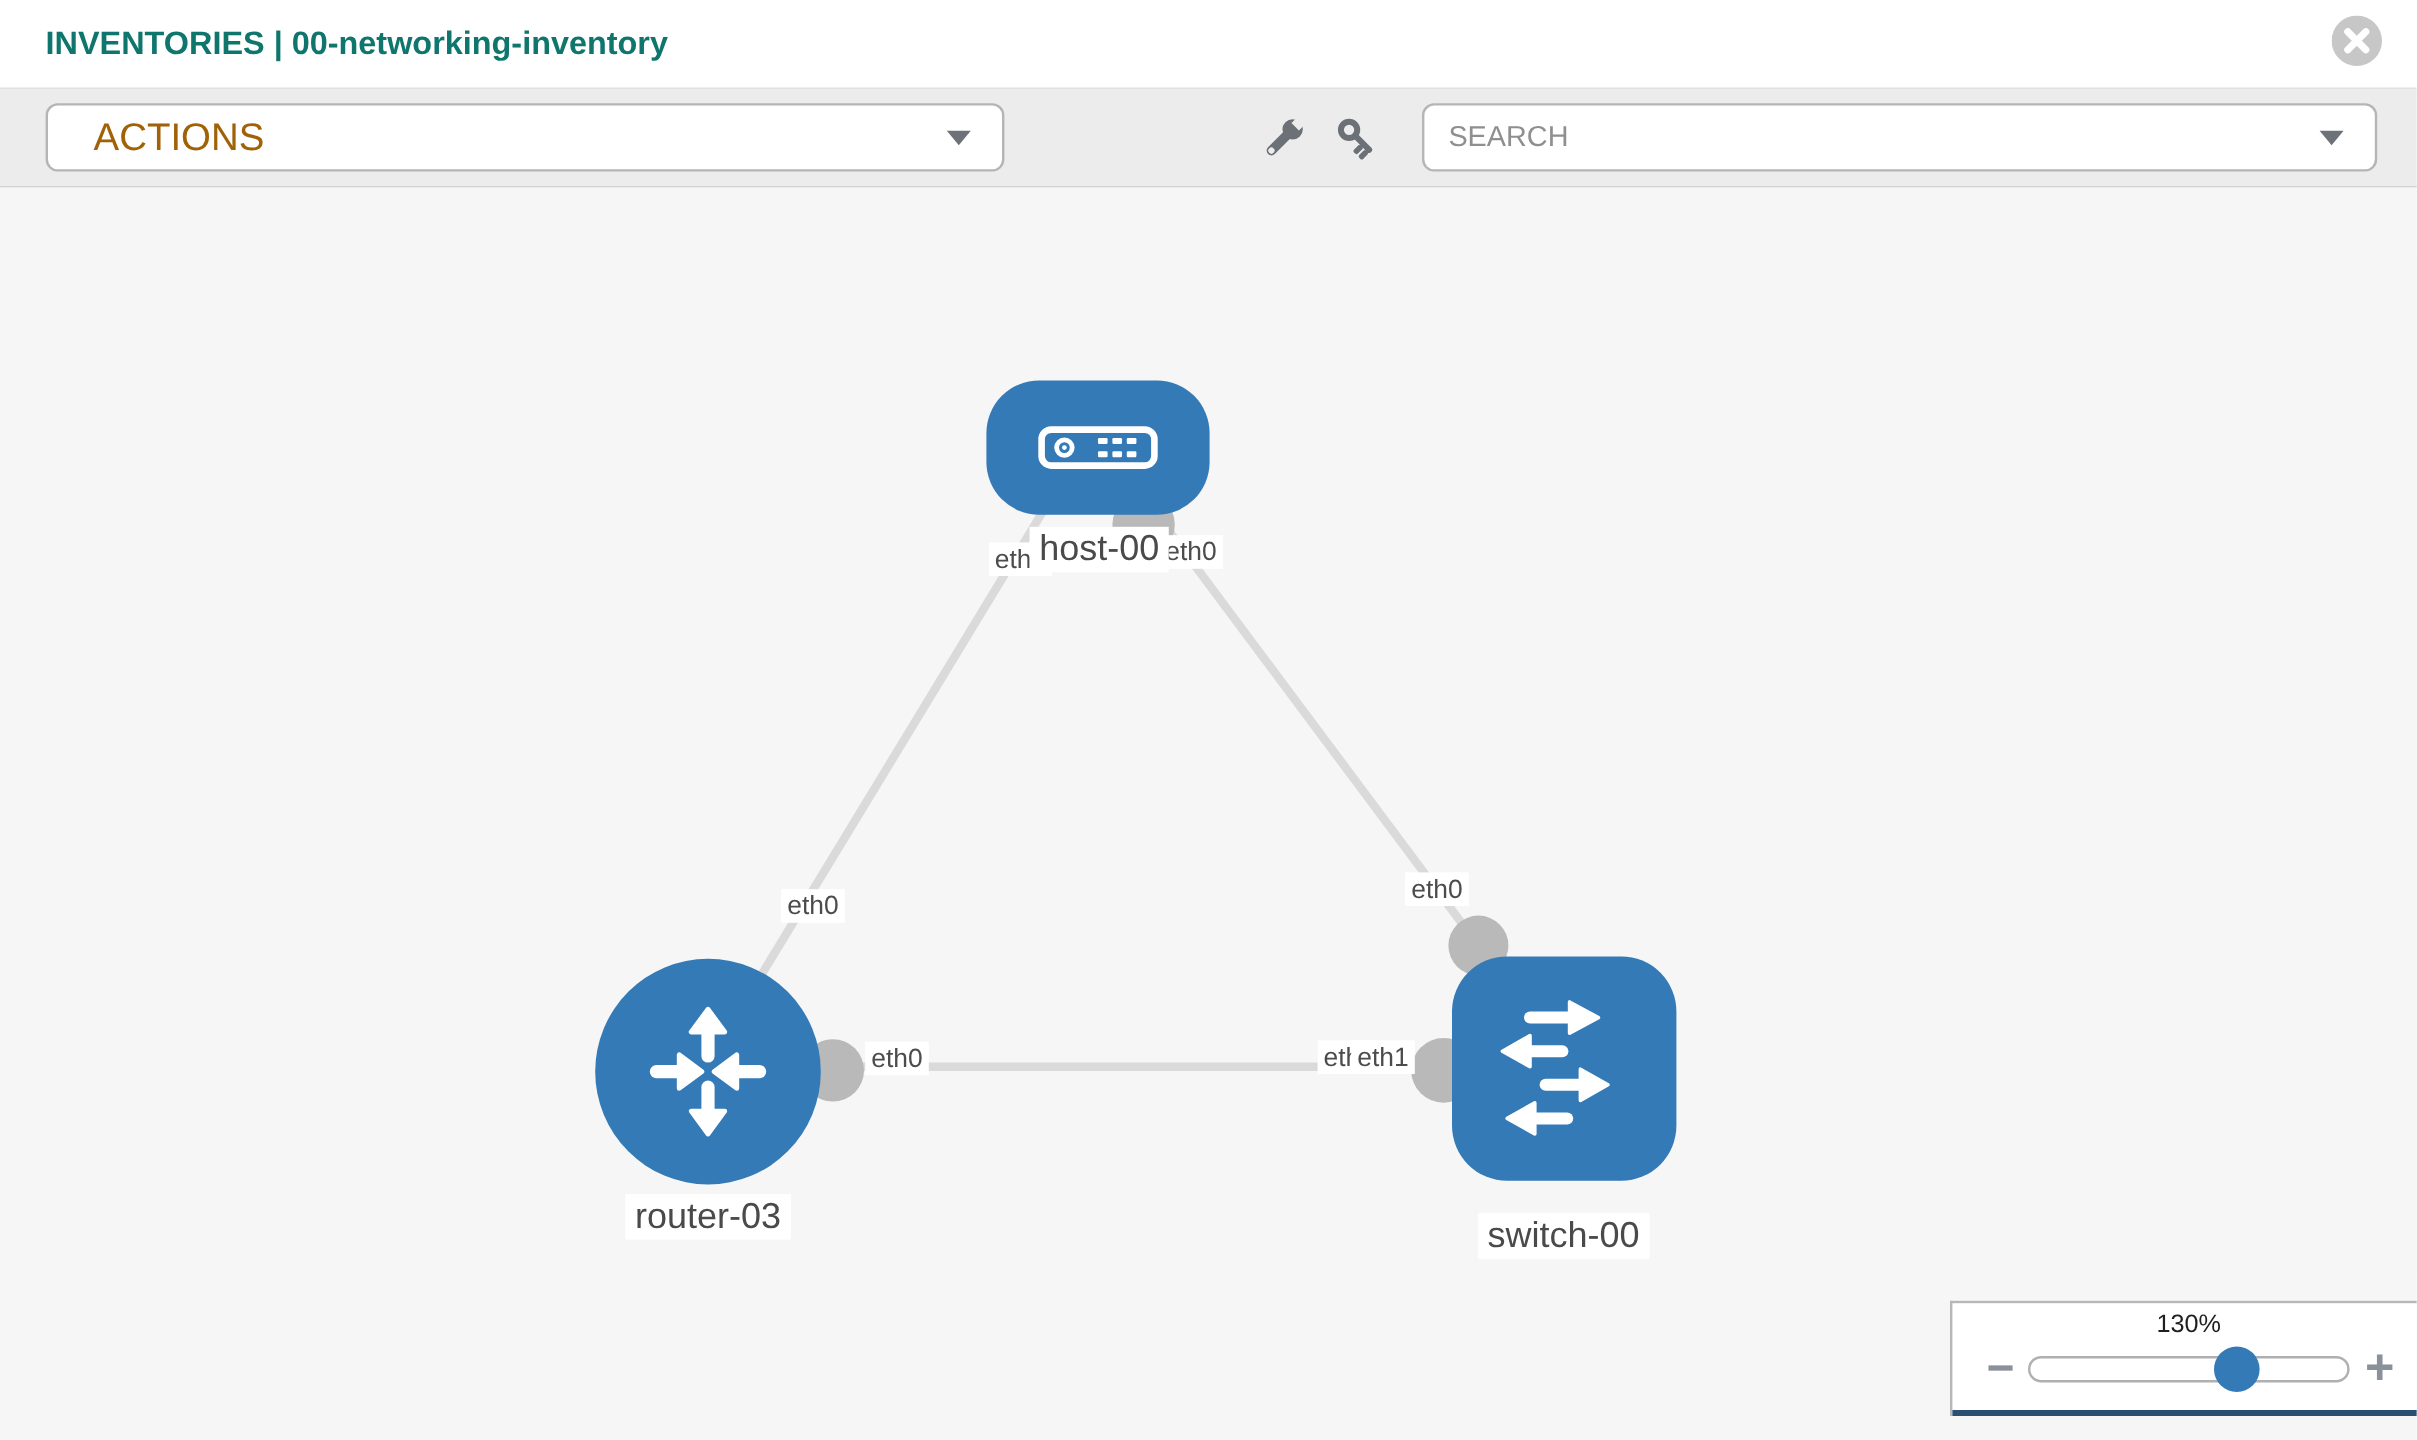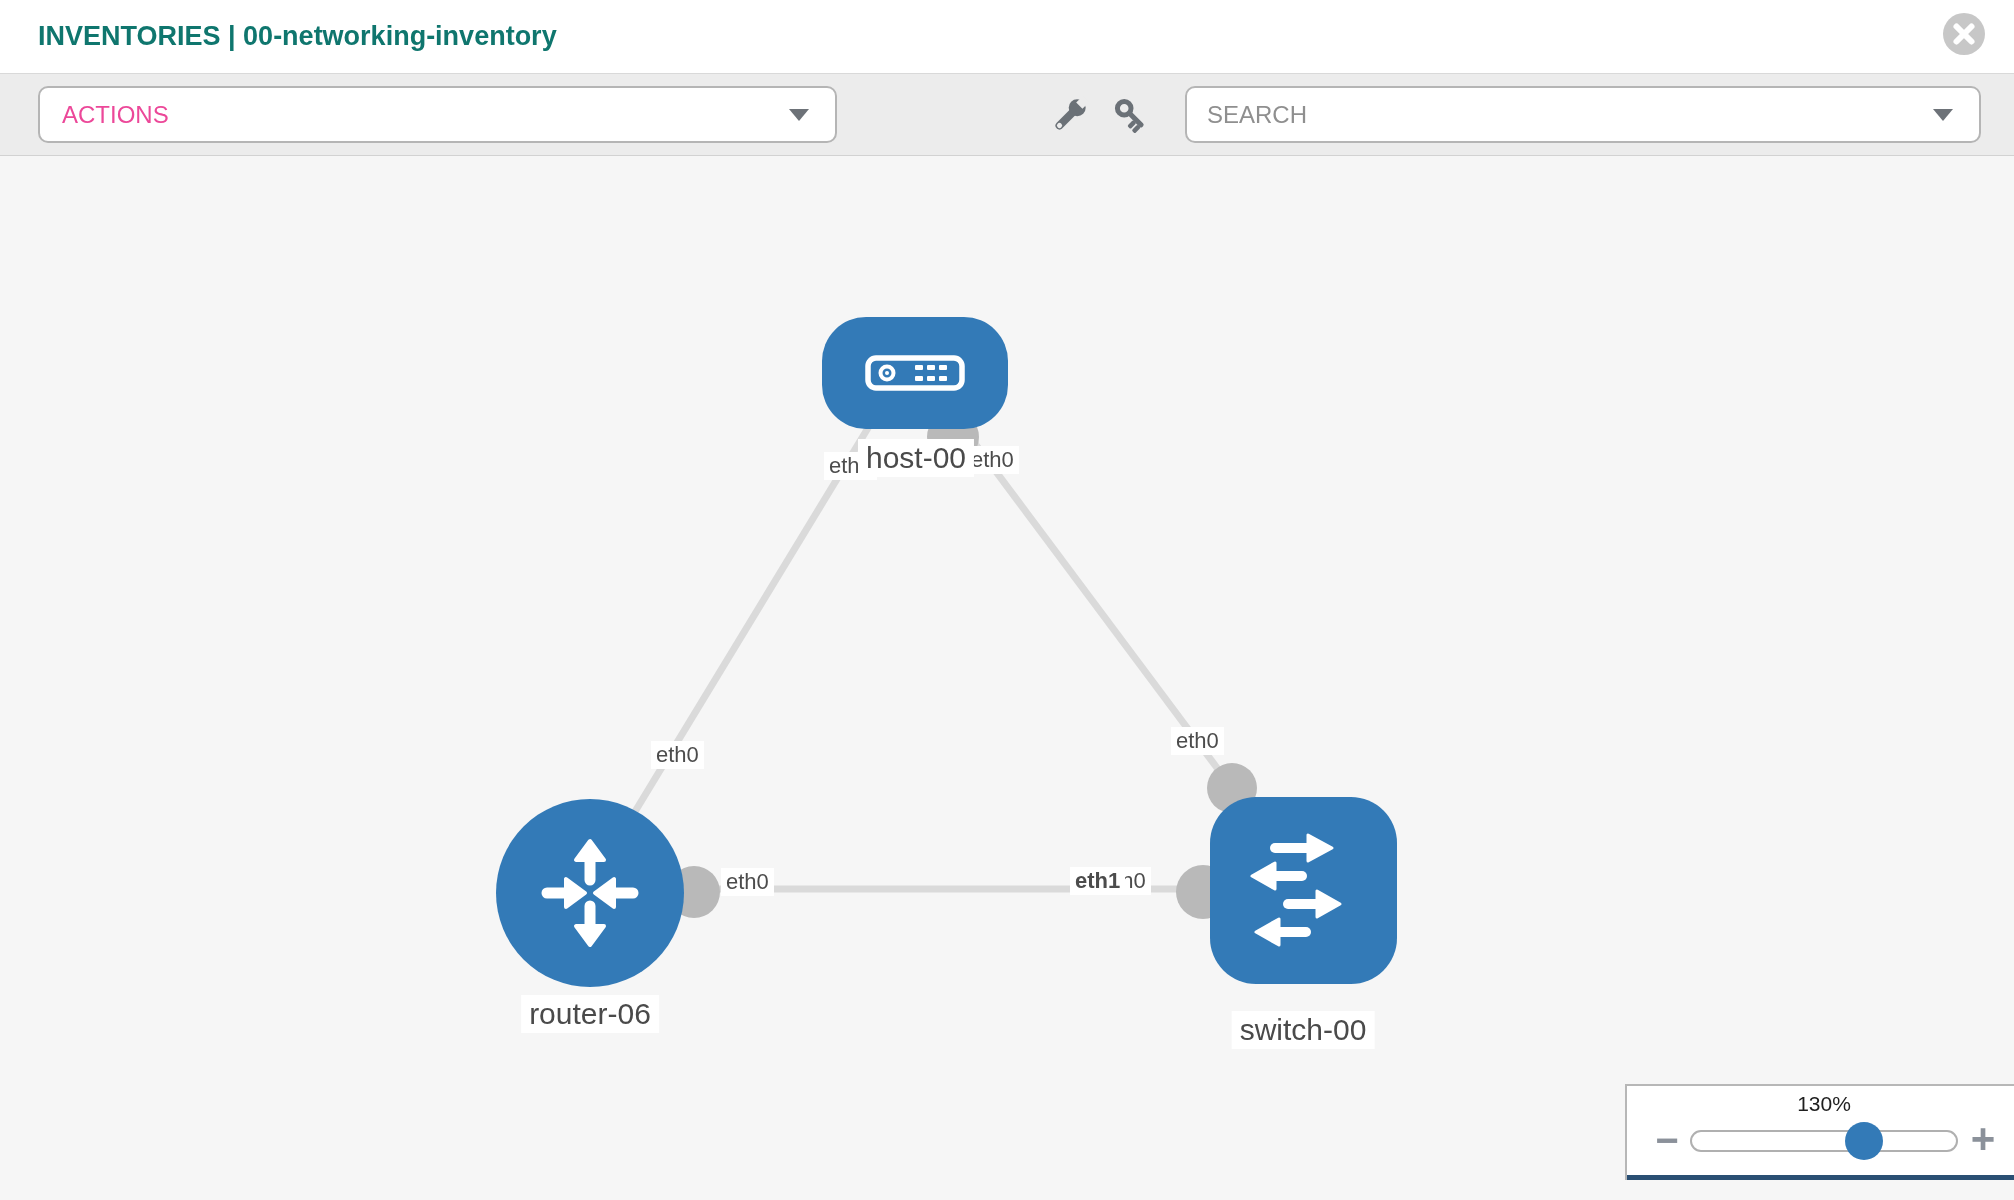--- a/index.html
+++ b/index.html
@@ -16,22 +16,22 @@
   .close-btn { position:absolute; right:29px; top:13px; width:42px; height:42px;
                border:none; background:none; padding:0; cursor:pointer; }
 
   
   .toolbar { position:absolute; top:74px; left:0; width:2014px; height:81px;
              background:#ececec; border-bottom:1px solid #d2d2d2; z-index:25; }
   .select { position:absolute; top:12px; height:57px; background:#ffffff;
             border:2px solid #b5b5b5; border-radius:10px; box-sizing:border-box; cursor:pointer; }
   .select-actions { left:38px; width:799px; }
   .select-search  { left:1185px; width:796px; }
-  .select-label { position:absolute; left:22px; top:0; line-height:53px;
-                  font-size:24px; color:#ec4899; }
+  .select-label { position:absolute; left:38px; top:0; line-height:53px;
+                  font-size:32px; color:#a16207; }
   .caret { position:absolute; right:26px; top:50%; margin-top:-6px; width:0; height:0;
            border-left:10px solid transparent; border-right:10px solid transparent;
            border-top:12px solid #6d7278; }
   .search-input { position:absolute; left:0; top:0; width:100%; height:100%;
                   border:none; outline:none; background:transparent;
                   font-family:"Liberation Sans", sans-serif;
                   font-size:24px; color:#701a75; padding:0 70px 0 20px; box-sizing:border-box; }
   .search-input::placeholder { color:#8f8f8f; opacity:1; }
   .icon-btn { position:absolute; border:none; background:none; padding:0; cursor:pointer; }
   .wrench-btn { left:1046px; top:21px; width:44px; height:44px; }
@@ -55,21 +55,21 @@
   .lbl-switch { left:1303px; top:840px;margin-top:16px; }
 
   .port-label { position:absolute; background:#ffffff; color:#4c4c4c;
                 font-size:22px; padding:1px 5px; white-space:nowrap; z-index:5; }
   .pl-host-left    { left:824px;  top:297px; }
   .pl-host-right   { left:966px;  top:291px; }
   .pl-router-top   { left:651px;  top:586px; }
   .pl-router-right { left:721px;  top:713px; }
   .pl-switch-top   { left:1171px; top:572px; }
   .pl-switch-left-under { left:1098px; top:712px; z-index:5; }
-  .pl-switch-left-over  { left:1070px; top:712px; z-index:6;font-weight:bold; }
+  .pl-switch-left-over  { left:1126px; top:712px; z-index:6; }
 
   
   .zoom-panel { position:absolute; left:1625px; top:929px; width:389px; height:96px;
                 background:#ffffff; border-left:2px solid #b7b7b7; border-top:2px solid #b7b7b7;
                 box-sizing:border-box; z-index:10; }
   .zoom-value { position:absolute; left:63px; top:6px; width:268px; text-align:center;
                 font-size:21px; color:#1f1f1f; }
   .zoom-minus, .zoom-plus { position:absolute; border:none; background:none; padding:0;
                 font-weight:bold; color:#8b919a; cursor:pointer; line-height:1;
                 font-family:"Liberation Sans", sans-serif; }
@@ -187,21 +187,21 @@
       <g fill="#ffffff" stroke="#ffffff" stroke-width="3" stroke-linejoin="round">
         <polygon points="88,17 64,4 64,30"></polygon>
         <polygon points="8,45 31,32 31,58"></polygon>
         <polygon points="96,73 73,60 73,86"></polygon>
         <polygon points="12,101 35,88 35,114"></polygon>
       </g>
     </svg>
   </div>
 
   <div class="node-label lbl-host">host-00</div>
-  <div class="node-label lbl-router">router-06</div>
+  <div class="node-label lbl-router">router-03</div>
   <div class="node-label lbl-switch">switch-00</div>
 
   <div class="port-label pl-host-left">eth0</div>
   <div class="port-label pl-host-right">eth0</div>
   <div class="port-label pl-router-top">eth0</div>
   <div class="port-label pl-router-right">eth0</div>
   <div class="port-label pl-switch-top">eth0</div>
   <div class="port-label pl-switch-left-under">eth0</div>
   <div class="port-label pl-switch-left-over">eth1</div>
 

